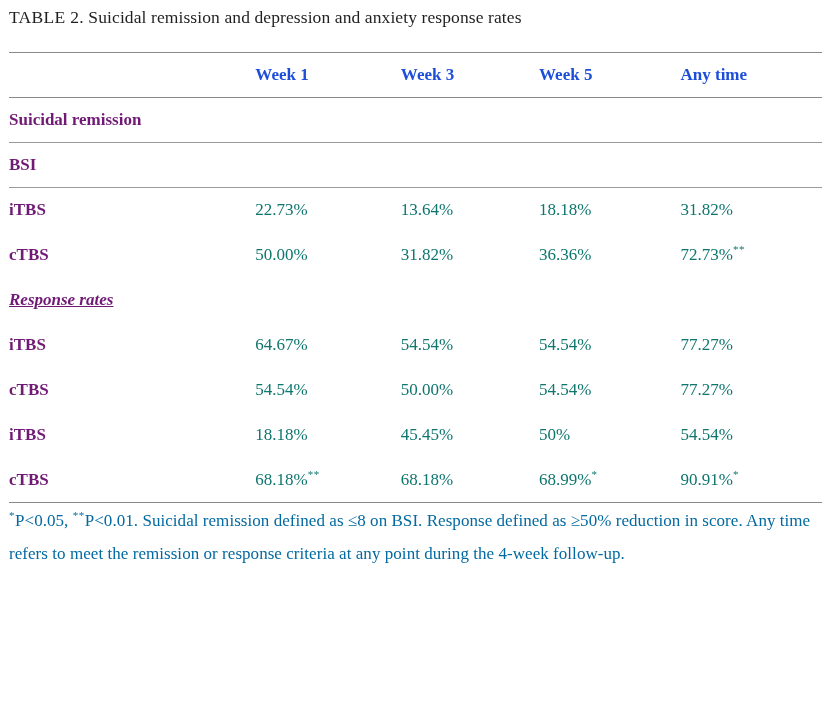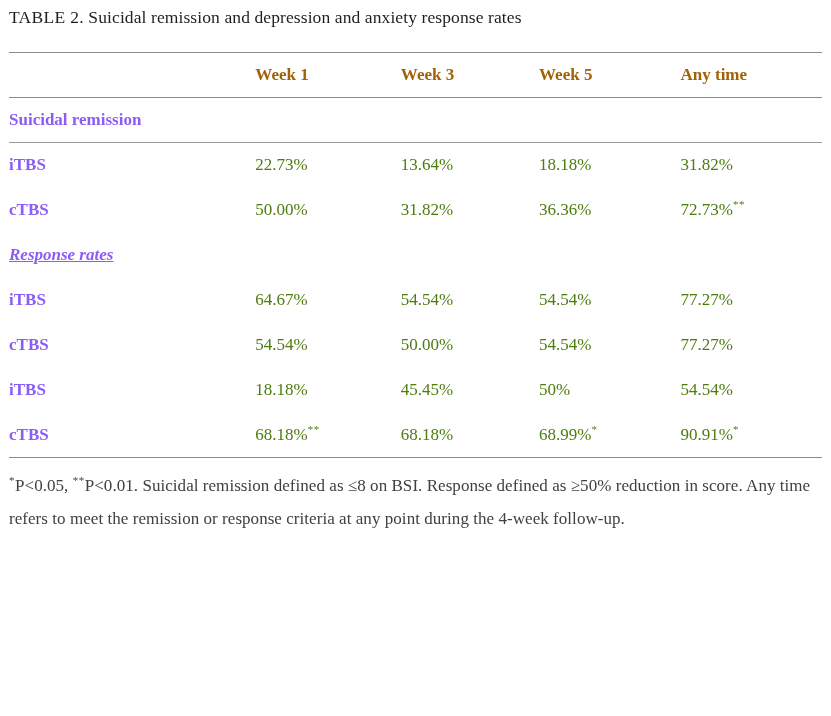--- a/index.html
+++ b/index.html
@@ -37,38 +37,38 @@
   th, td {
     text-align: left;
     vertical-align: middle;
     font-weight: normal;
     padding: 0;
   }
   thead th {
     height: 45px;
     font-weight: bold;
     border-bottom: 1.5px solid #8a8a8a;
-    color: #a16207;
+    color: #1d4ed8;
   }
   tbody td { height: 45px; }
   tr.rule td { border-bottom: 1px solid #9a9a9a; }
-  td.rowlabel { font-weight: bold; color: #8b5cf6; }
+  td.rowlabel { font-weight: bold; color: #701a75; }
   tr.section-italic td.rowlabel { font-style: italic; text-decoration: underline; }
-  td.val { color: #4d7c0f; }
+  td.val { color: #0f766e; }
   sup.sig {
     font-size: 11px;
     vertical-align: super;
     line-height: 0;
     letter-spacing: 0.5px;
   }
   .footnote {
-    margin-top: 12px;
+    margin-top: 2px;
     font-size: 17px;
     line-height: 32.5px;
-    color: #404040;
+    color: #0369a1;
     letter-spacing: 0.05px;
   }
   .footnote sup.sig { font-size: 11px; }
 </style>
 </head>
 <body>
 
 <div class="page">
 
   <div class="title">
@@ -88,20 +88,23 @@
         <th></th>
         <th>Week 1</th>
         <th>Week 3</th>
         <th>Week 5</th>
         <th>Any time</th>
       </tr>
     </thead>
     <tbody>
       <tr class="rule">
         <td class="rowlabel" colspan="5">Suicidal remission</td>
+      </tr>
+      <tr class="rule">
+        <td class="rowlabel" colspan="5">BSI</td>
       </tr>
       <tr>
         <td class="rowlabel">iTBS</td>
         <td class="val"><span>22.73%</span><sup class="sig"></sup></td>
         <td class="val"><span>13.64%</span><sup class="sig"></sup></td>
         <td class="val"><span>18.18%</span><sup class="sig"></sup></td>
         <td class="val"><span>31.82%</span><sup class="sig"></sup></td>
       </tr>
       <tr>
         <td class="rowlabel">cTBS</td>

